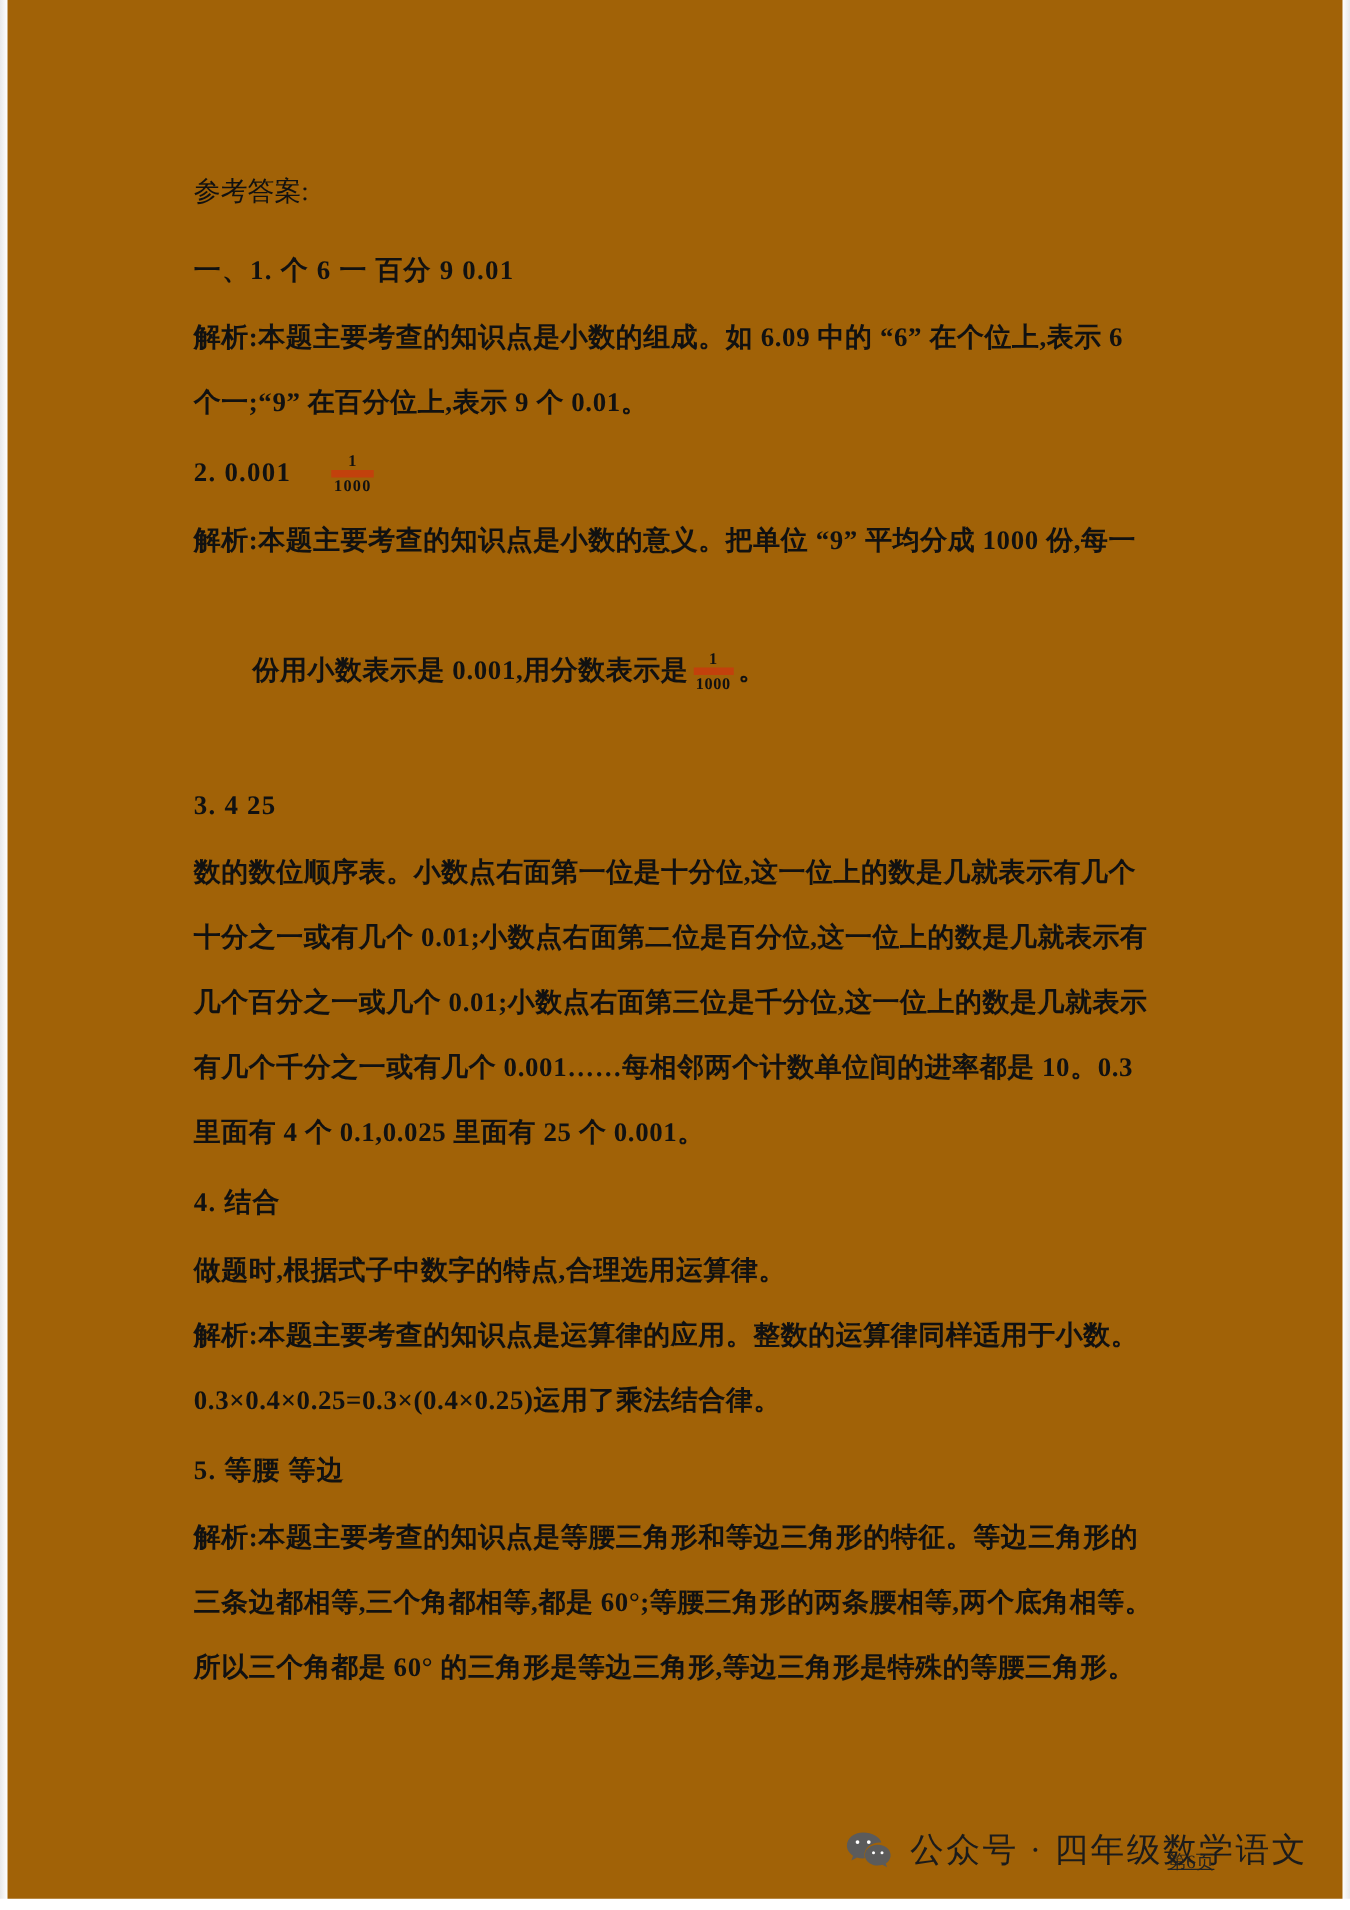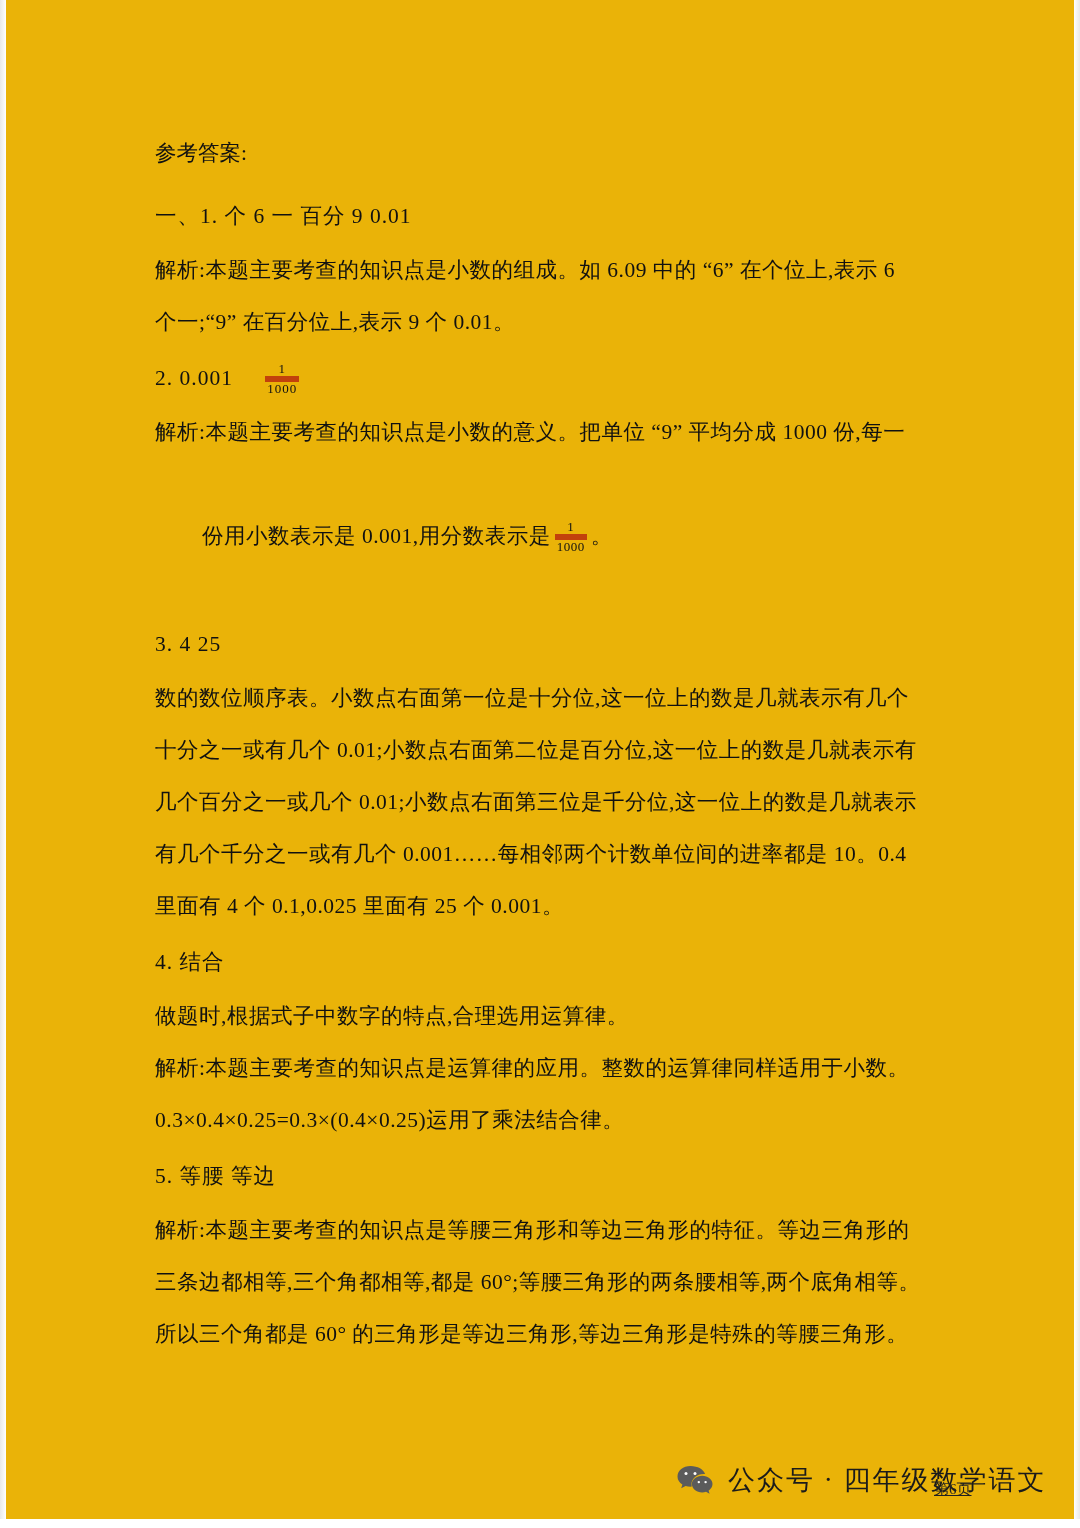--- a/index.html
+++ b/index.html
@@ -13,21 +13,21 @@
     font-family: "Liberation Serif", "DejaVu Serif", serif;
     color: #111111;
     position: relative;
     overflow: hidden;
   }
   .page {
     position: absolute;
     left: 0; top: 0;
     width: 1080px;
     height: 1528px;
-    background: #eab308;
+    background: #a16207;
   }
   .content {
     position: absolute;
     left: 155px;
     top: 128px;
     width: 785px;
   }
   .line {
     font-size: 21.5px;
     line-height: 52px;
@@ -39,20 +39,21 @@
     line-height: 50px;
     margin-bottom: 6px;
   }
   .q-line {
     font-size: 21.5px;
     line-height: 56px;
     letter-spacing: 1px;
   }
   .sol-block {
     margin-bottom: 2px;
+    font-weight: bold;
   }
   .frac {
     display: inline-block;
     vertical-align: middle;
     text-align: center;
     font-size: 13px;
     line-height: 1.05;
     margin: 0 4px;
     position: relative;
     top: -1px;
@@ -148,21 +149,21 @@
       <div class="line">
         <span>份用小数表示是 0.001,用分数表示是</span><span class="frac"><span class="num">1</span><span class="den">1000</span></span><span>。</span>
       </div>
     </div>
 
     <div class="sol-block">
       <div class="q-line">3. 4   25</div>
       <div class="line">数的数位顺序表。小数点右面第一位是十分位,这一位上的数是几就表示有几个</div>
       <div class="line">十分之一或有几个 0.01;小数点右面第二位是百分位,这一位上的数是几就表示有</div>
       <div class="line">几个百分之一或几个 0.01;小数点右面第三位是千分位,这一位上的数是几就表示</div>
-      <div class="line">有几个千分之一或有几个 0.001……每相邻两个计数单位间的进率都是 10。0.4</div>
+      <div class="line">有几个千分之一或有几个 0.001……每相邻两个计数单位间的进率都是 10。0.3</div>
       <div class="line">里面有 4 个 0.1,0.025 里面有 25 个 0.001。</div>
     </div>
 
     <div class="sol-block">
       <div class="q-line">4.  结合</div>
       <div class="line">做题时,根据式子中数字的特点,合理选用运算律。</div>
       <div class="line">解析:本题主要考查的知识点是运算律的应用。整数的运算律同样适用于小数。</div>
       <div class="line">0.3×0.4×0.25=0.3×(0.4×0.25)运用了乘法结合律。</div>
     </div>
 

